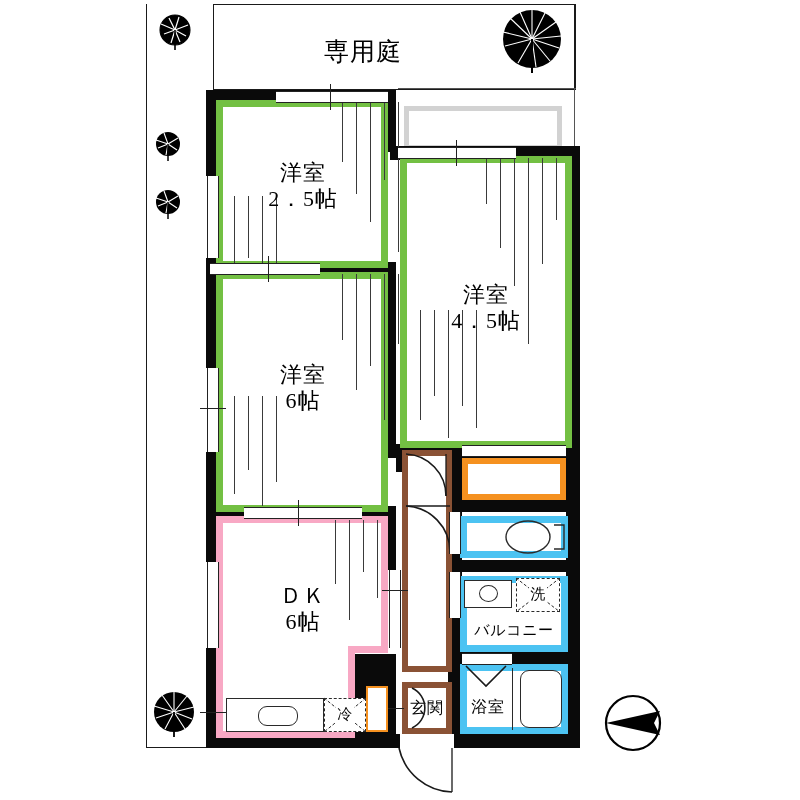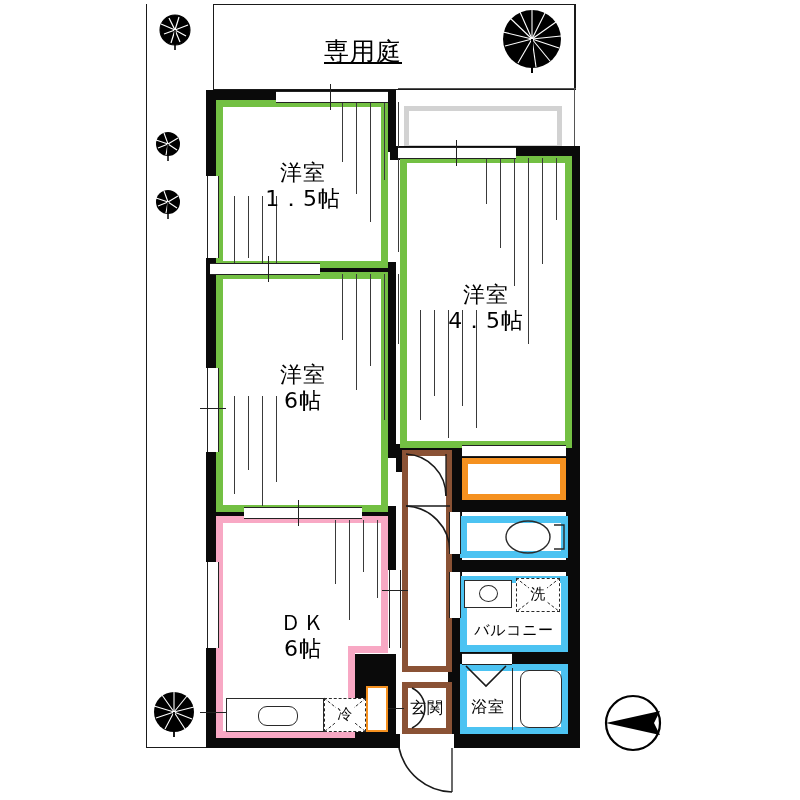--- a/index.html
+++ b/index.html
@@ -20,21 +20,21 @@
   .room-orange{border:6px solid #f59120;background:#fff;}
   .room-brown{border:6px solid #8a5235;background:#fff;}
   .room-gray{border:5px solid #d2d2d2;background:#fff;}
 
   
   .lbl{position:absolute;display:flex;flex-direction:column;align-items:center;
        justify-content:center;color:#000;line-height:1.18;white-space:nowrap;
        letter-spacing:.04em;}
   .lbl span{display:block;}
   .f28{font-size:25px;}
-  .f24{font-size:22px;}
+  .f24{font-size:22px;font-family:Liberation Serif, serif;}
   .f20{font-size:19px;}
   .f17{font-size:16px;}
   .f15{font-size:15px;}
 
   
   .win{background:#ffffff;border-top:1.3px solid #222;border-bottom:1.3px solid #222;}
   .win-v{background:#ffffff;border-left:1.3px solid #222;border-right:1.3px solid #222;}
   .win-plain{background:#ffffff;}
   .tick{background:#222;}
 
@@ -57,21 +57,21 @@
 
 <div id="stage">
 
   <div class="abs site-frame" style="left:146px;top:4px;width:430px;height:86px;"></div>
   <div class="abs site-frame" style="left:146px;top:4px;width:68px;height:744px;border-top:none;"></div>
   <div class="abs" style="left:574px;top:4px;width:1.6px;height:86px;background:#1a1a1a;"></div>
   <div class="abs" style="left:398px;top:88px;width:178px;height:1.4px;background:#555;"></div>
   <div class="abs" style="left:574px;top:88px;width:1.4px;height:72px;background:#555;"></div>
   <div class="abs" style="left:398px;top:158px;width:178px;height:1.4px;background:#555;"></div>
 
-  <div class="lbl f28" style="left:278px;top:34px;width:170px;height:36px;text-decoration:underline;">
+  <div class="lbl f28" style="left:278px;top:34px;width:170px;height:36px;">
     <span>専用庭</span>
   </div>
 
   <div class="abs" style="left:155px;top:12px;width:40px;height:40px;">
     <svg width="40" height="40" viewBox="0 0 40 40">
       <g stroke="#000" stroke-width="1.1">
         <circle cx="20" cy="18" r="15" fill="#000"></circle>
         <g stroke="#fff" stroke-width="1.2">
           <line x1="20" y1="18" x2="6" y2="12"></line>
             <line x1="20" y1="18" x2="9" y2="22"></line>
@@ -191,21 +191,21 @@
     <i style="left:68px;height:150px;"></i>
   </div>
   <div class="hatch" style="left:228px;top:196px;width:70px;height:1px;">
     <i style="left:6px;height:76px;"></i>
       <i style="left:20px;height:62px;"></i>
     <i style="left:34px;height:84px;"></i>
       <i style="left:48px;height:70px;"></i>
   </div>
   <div class="lbl f24" style="left:232px;top:150px;width:142px;height:72px;">
     <span>洋室</span>
-    <span>1．5帖</span>
+    <span>2．5帖</span>
   </div>
 
   <div class="abs room-green" style="left:400px;top:156px;width:172px;height:292px;"></div>
   <div class="hatch" style="left:480px;top:158px;width:90px;height:1px;">
     <i style="left:6px;height:46px;"></i>
       <i style="left:20px;height:90px;"></i>
     <i style="left:34px;height:128px;"></i>
       <i style="left:48px;height:186px;"></i>
     <i style="left:62px;height:106px;"></i>
       <i style="left:76px;height:62px;"></i>
@@ -245,21 +245,21 @@
   <div class="abs" style="left:354px;top:652px;width:42px;height:86px;background:#ffffff;"></div>
   <div class="abs wall" style="left:354px;top:654px;width:42px;height:94px;"></div>
   <div class="abs" style="left:348px;top:646px;width:7px;height:92px;background:#f8a8c4;"></div>
   <div class="abs" style="left:348px;top:646px;width:40px;height:7px;background:#f8a8c4;"></div>
   <div class="hatch" style="left:325px;top:520px;width:80px;height:1px;">
     <i style="left:10px;height:64px;"></i>
       <i style="left:24px;height:100px;"></i>
     <i style="left:38px;height:52px;"></i>
       <i style="left:52px;height:78px;"></i>
   </div>
-  <div class="lbl f24" style="left:232px;top:599px;width:142px;height:74px;">
+  <div class="lbl f24" style="left:232px;top:572px;width:142px;height:74px;">
     <span>ＤＫ</span>
     <span>6帖</span>
   </div>
 
   <div class="fix" style="left:226px;top:698px;width:98px;height:34px;"></div>
   <div class="fix rrect" style="left:258px;top:706px;width:40px;height:20px;"></div>
   <div class="fix-dash" style="left:324px;top:698px;width:42px;height:34px;"></div>
   <div class="abs" style="left:324px;top:698px;width:42px;height:34px;">
     <svg width="42" height="34" viewBox="0 0 42 34">
       <line x1="0" y1="0" x2="42" y2="34" stroke="#2a2a2a" stroke-width="1" stroke-dasharray="3,2"></line>

